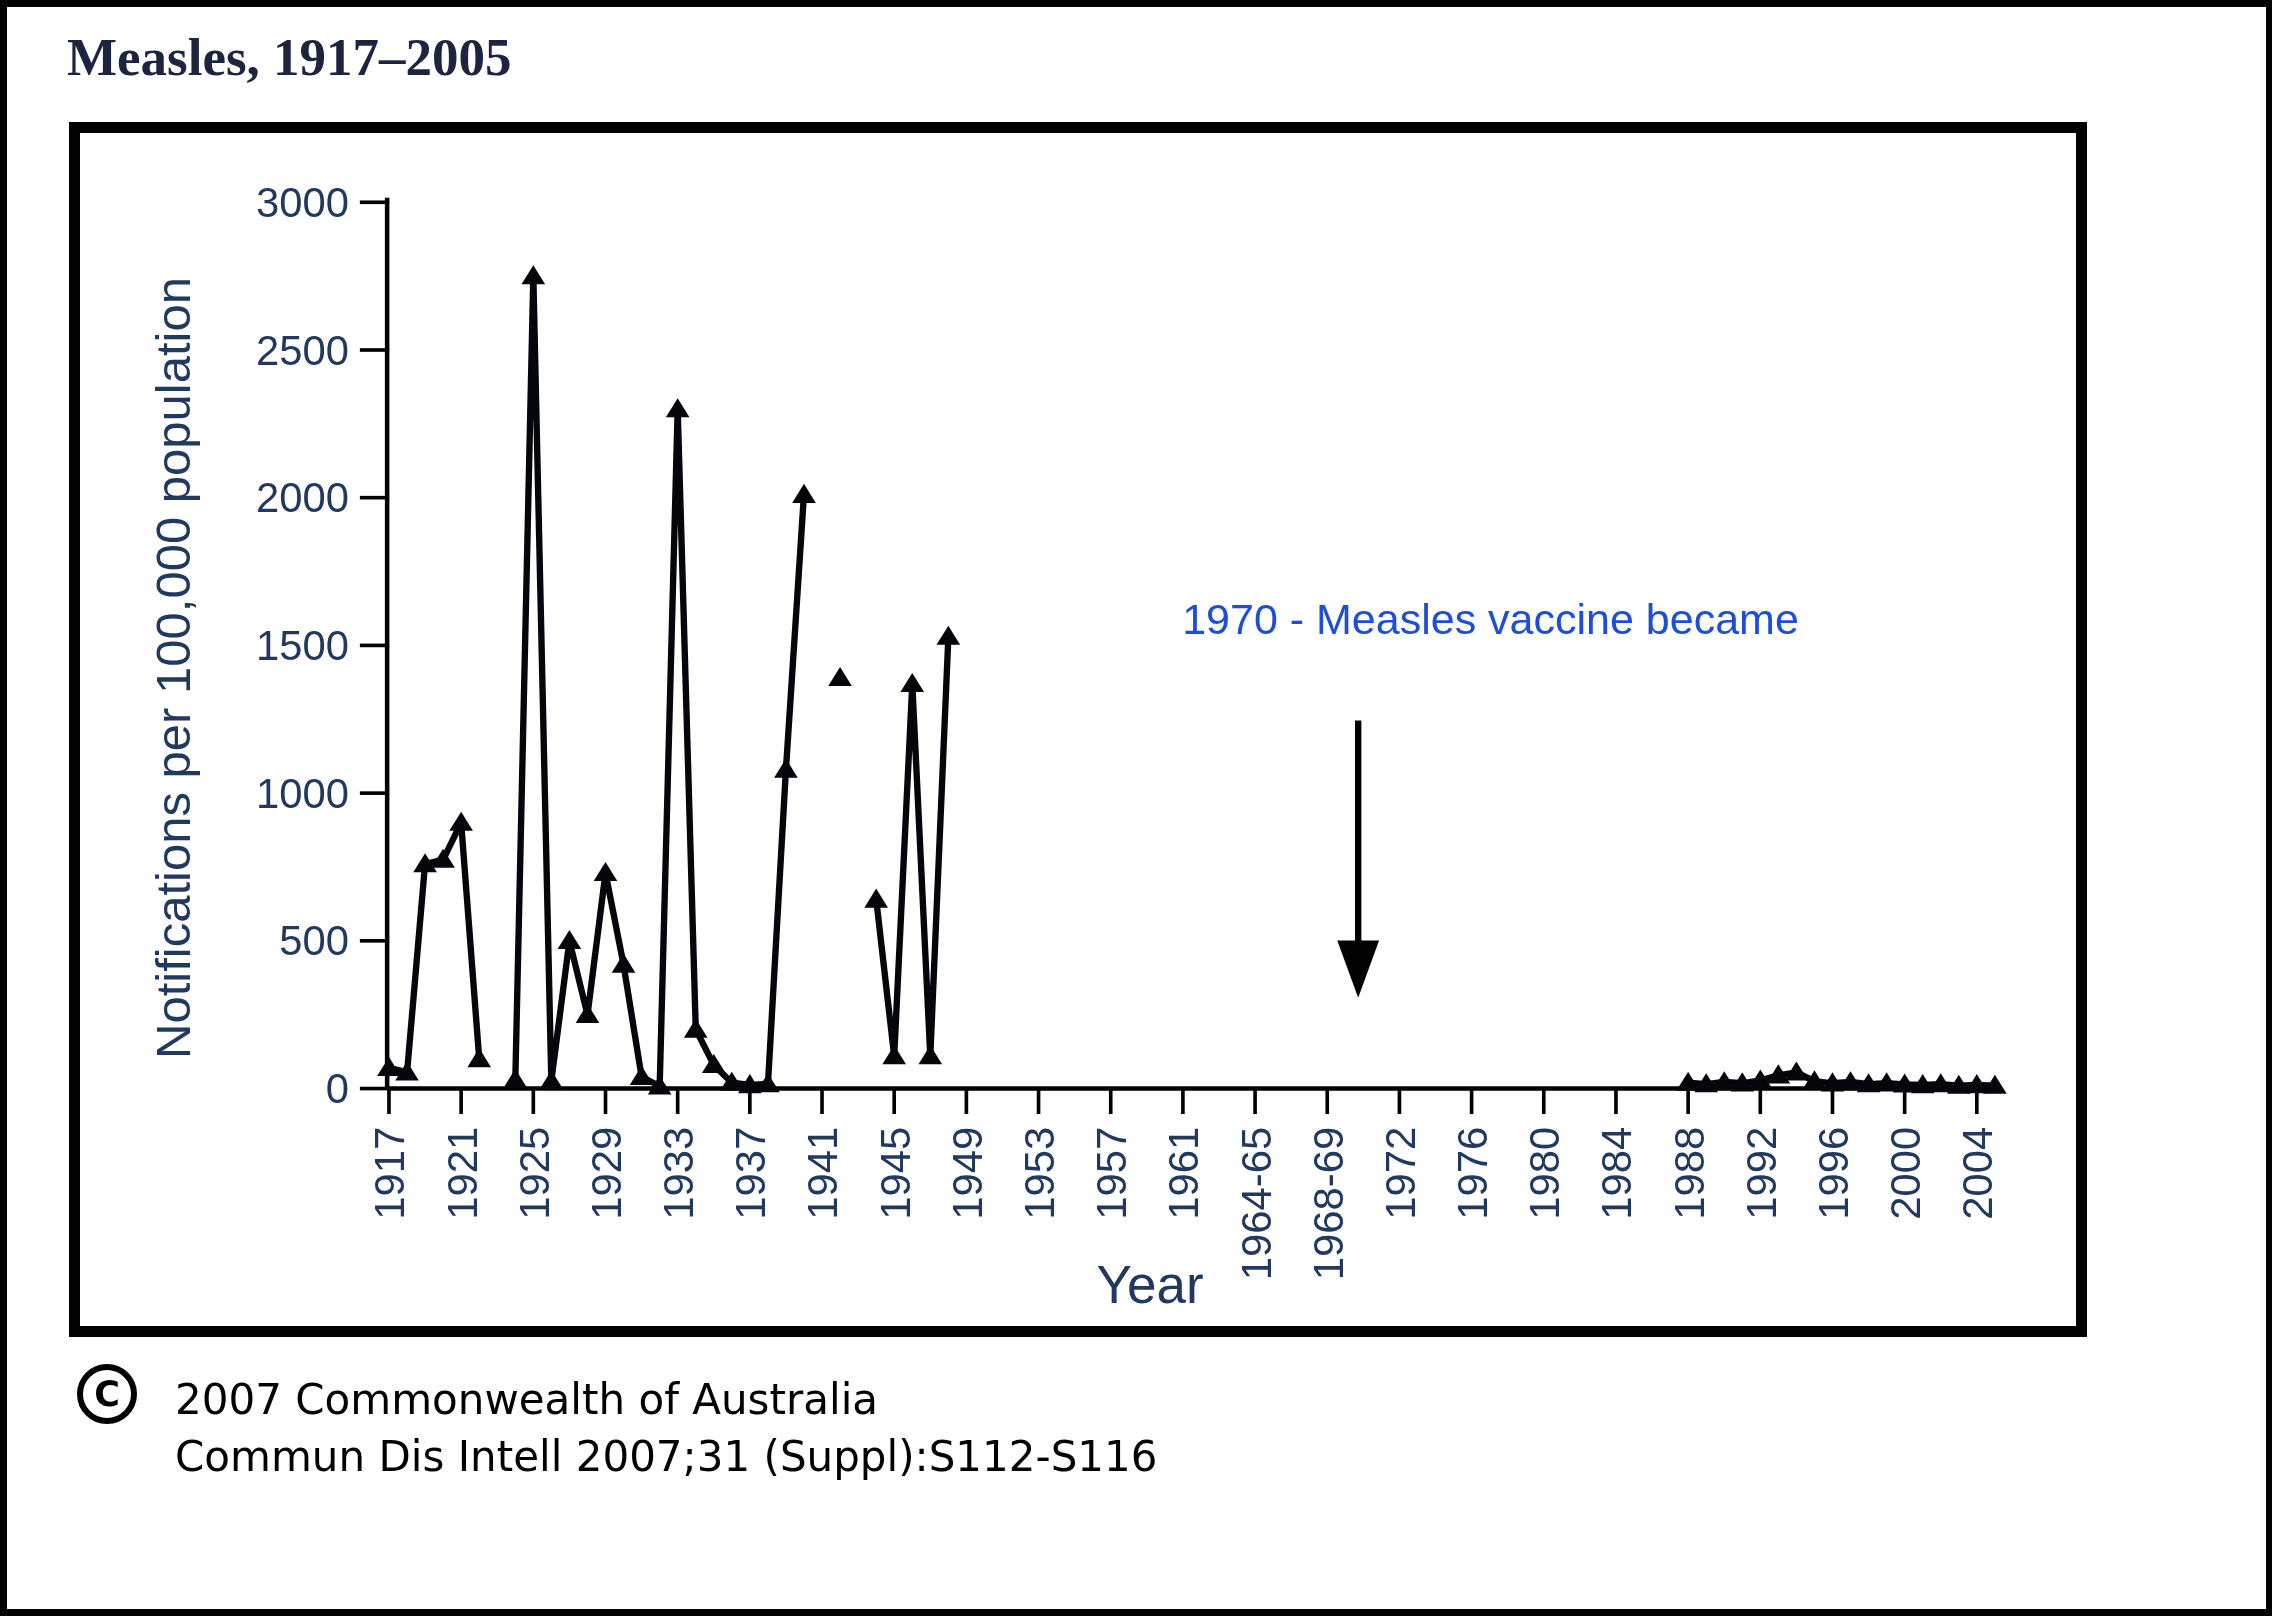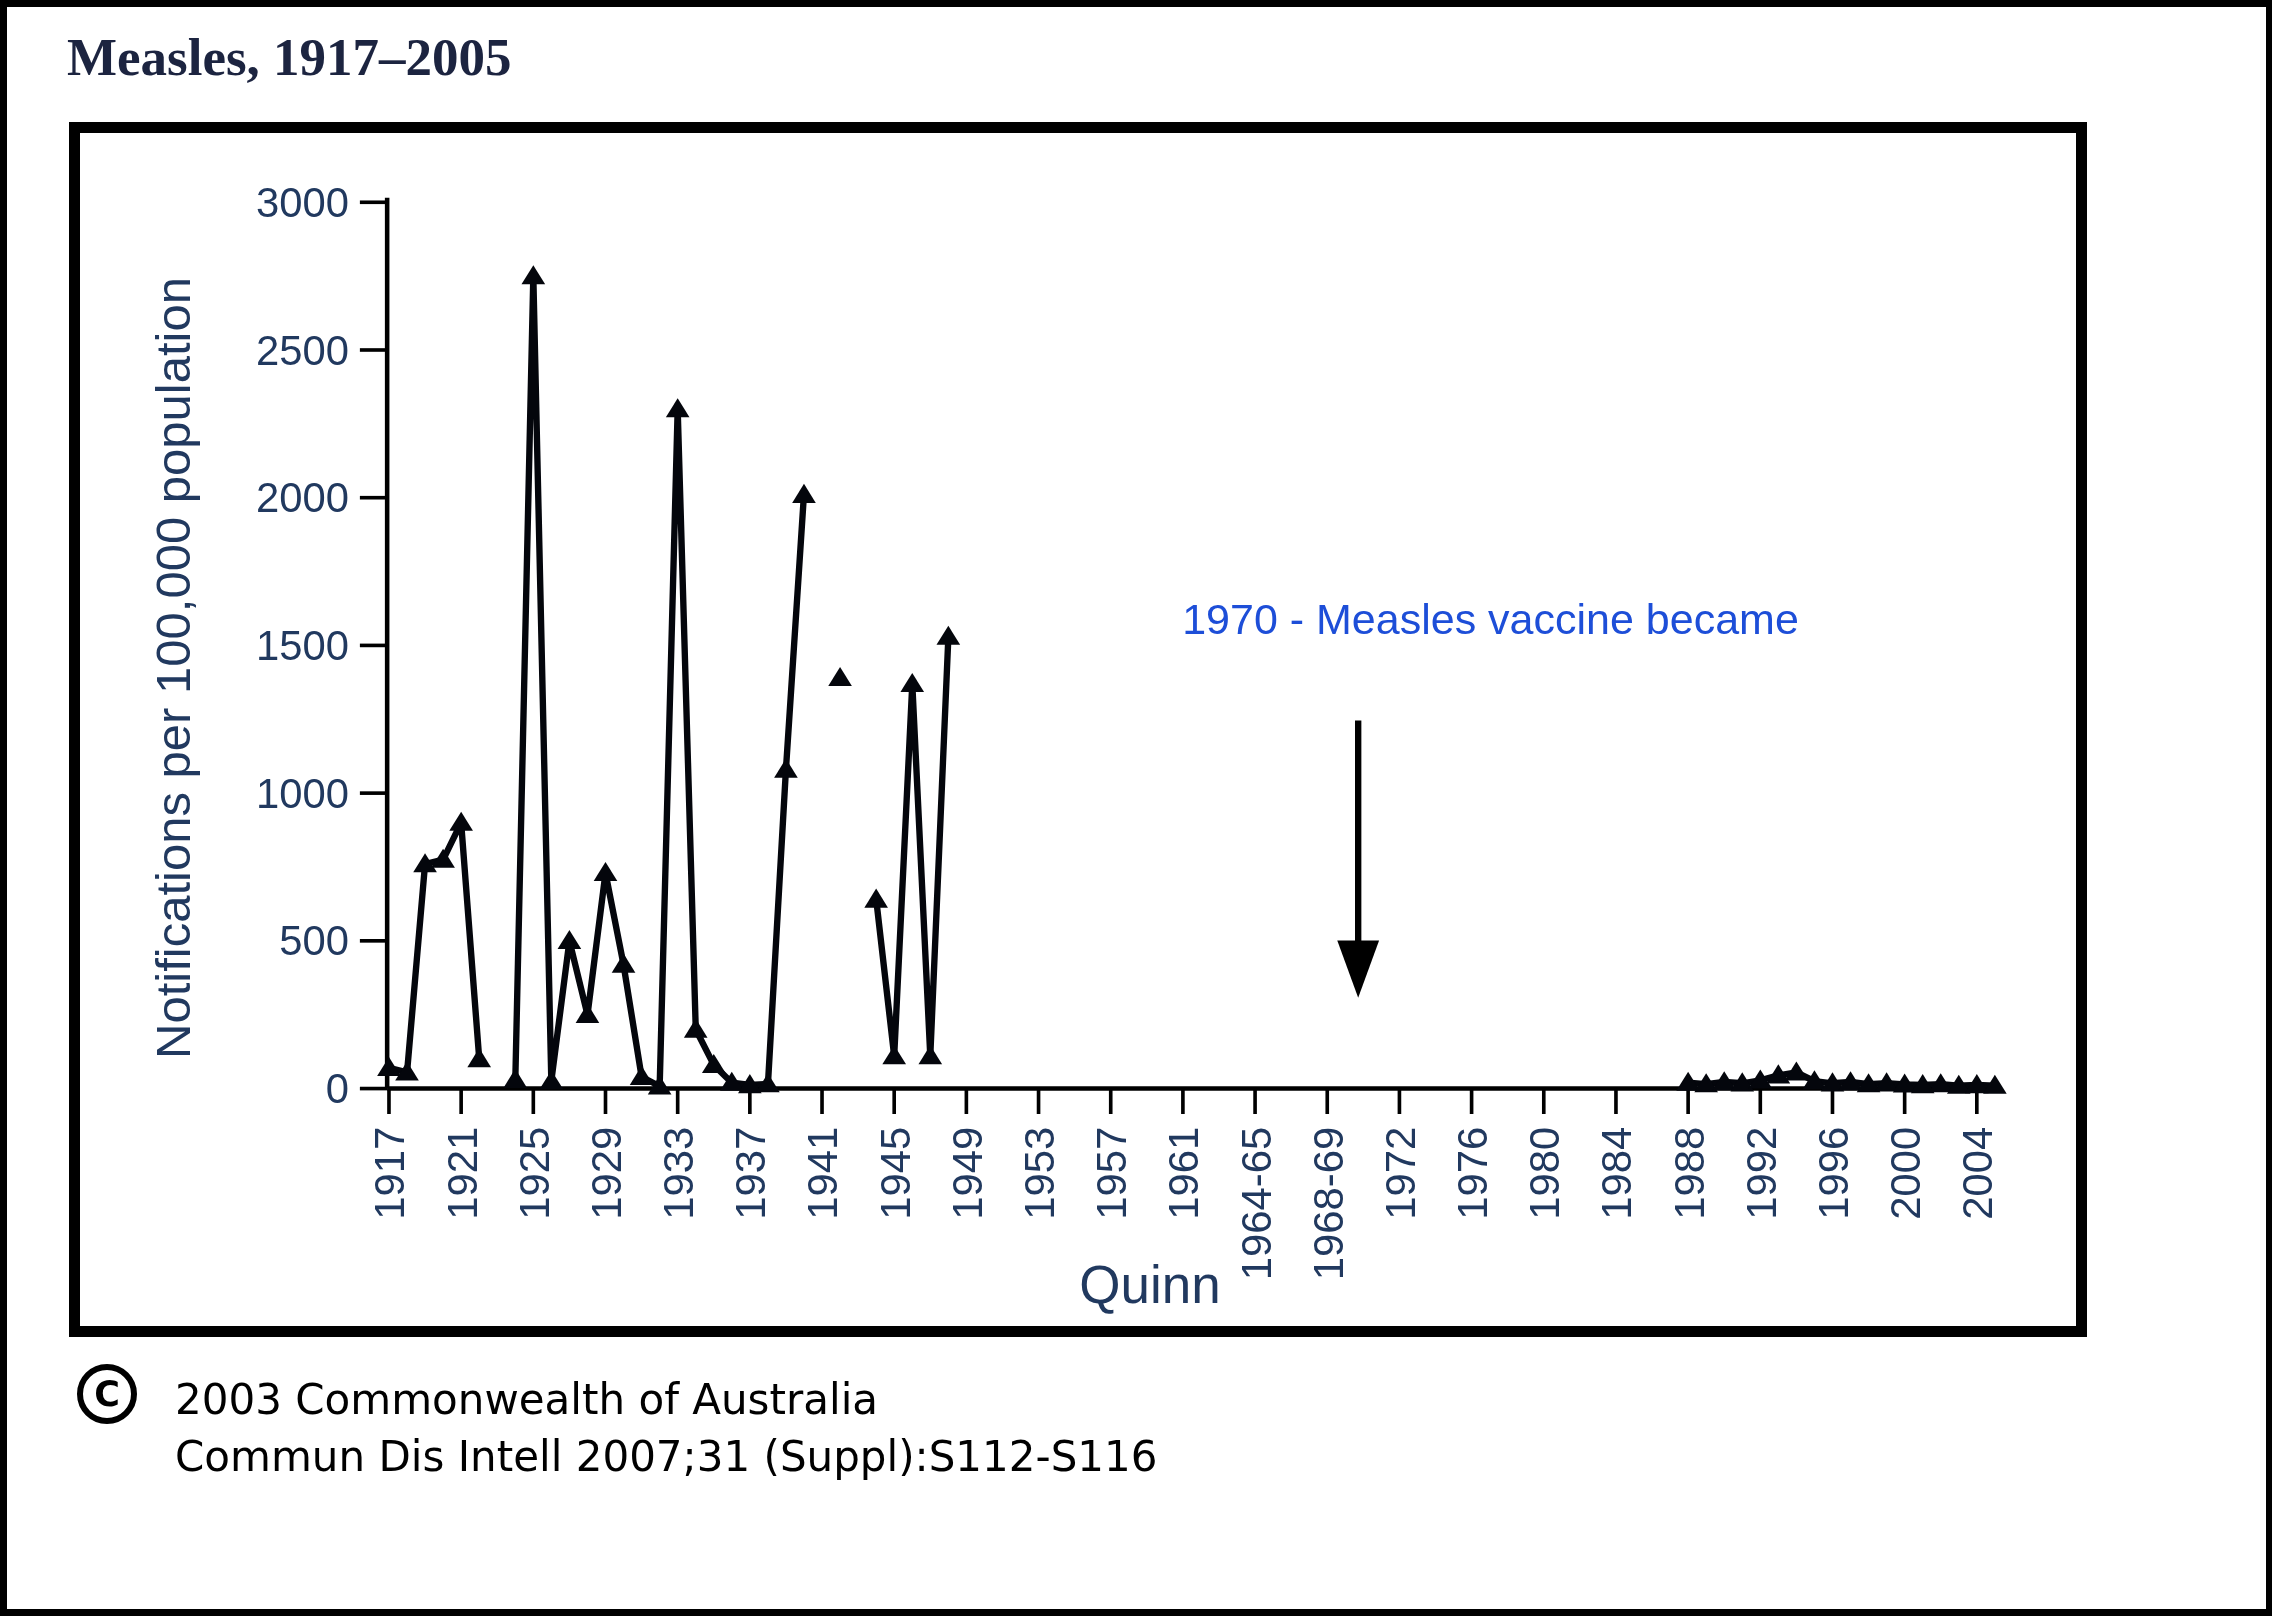--- a/index.html
+++ b/index.html
@@ -184,24 +184,24 @@
         <polygon points="1395.2285714285715,900 1441.2285714285715,900 1418.2285714285715,963" fill="#000"></polygon>
       </g>
     </svg>
 
   <div class="y-axis-title">Notifications per 100,000 population</div>
 
   <div class="annotation">
     <div>1970 - Measles vaccine became</div>
   </div>
 
-  <div class="x-axis-title">Quinn</div>
+  <div class="x-axis-title">Year</div>
 
   <div class="footer-copyright-circle">
     <span>C</span>
   </div>
   <div class="footer-text">
-    <div>2003 Commonwealth of Australia</div>
+    <div>2007 Commonwealth of Australia</div>
     <div>Commun Dis Intell 2007;31 (Suppl):S112-S116</div>
   </div>
 
 </div>
 
 
 </body></html>

